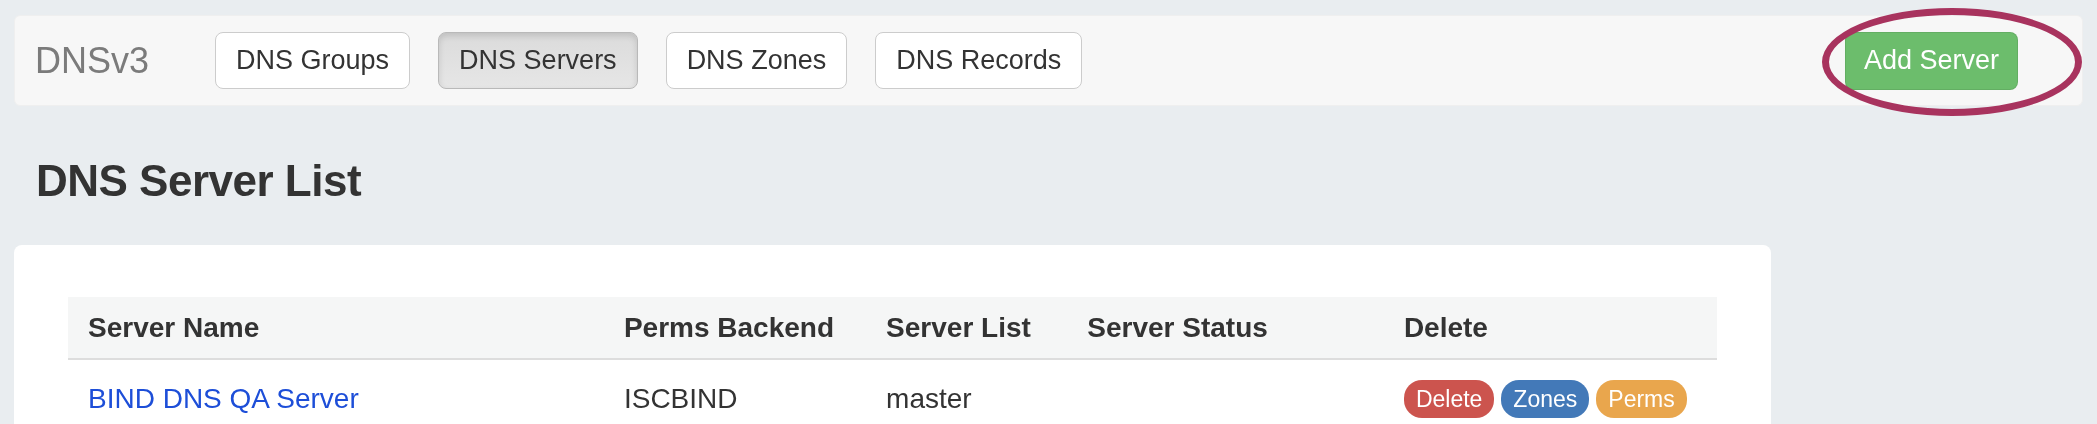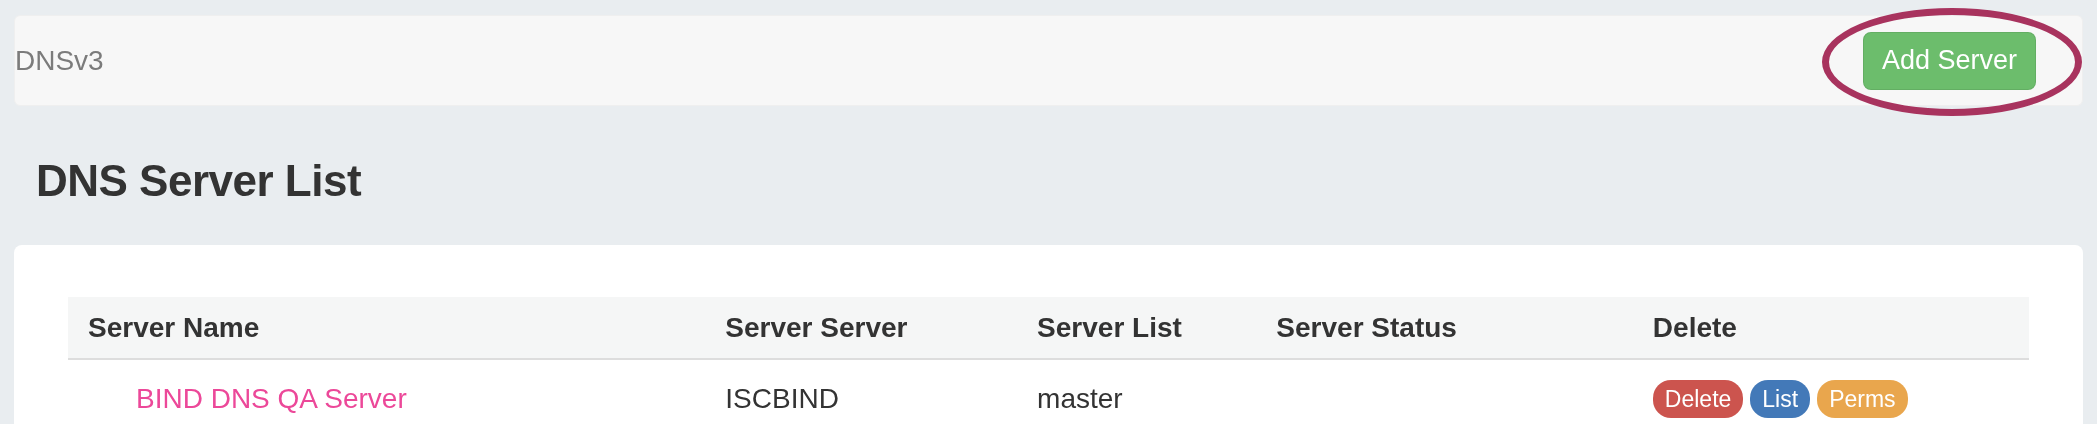--- a/index.html
+++ b/index.html
@@ -16,21 +16,22 @@
     position: absolute;
     left: 14px; top: 15px;
     width: 2069px; height: 91px;
     background: #f7f7f7;
     border: 1px solid #efefef;
     border-radius: 6px;
     display: flex;
     align-items: center;
   }
   .brand {
-    font-size: 28px;
+    margin-left: 20px;
+    font-size: 36px;
     color: #7b7b7b;
     white-space: nowrap;
   }
   .nav-tabs {
     display: flex;
     gap: 28px;
     margin-left: 66px;
     align-items: center;
   }
   .nav-btn {
@@ -47,21 +48,21 @@
     cursor: pointer;
     white-space: nowrap;
   }
   .nav-btn.active {
     background: linear-gradient(#dbdbdb, #e6e6e6);
     border-color: #b9b9b9;
     box-shadow: inset 0 3px 6px rgba(0,0,0,0.13);
   }
   .add-btn {
     margin-left: auto;
-    margin-right: 46px;
+    margin-right: 64px;
     height: 58px;
     padding: 8px 18px;
     font-size: 27px;
     font-family: "Liberation Sans", sans-serif;
     color: #fff;
     border: 1px solid rgba(0,0,0,0.08);
     border-radius: 8px;
     display: inline-flex;
     align-items: center;
     cursor: pointer;
@@ -86,21 +87,21 @@
     font-size: 44px;
     font-weight: bold;
     color: #333;
     letter-spacing: -0.5px;
   }
 
   
   .card {
     position: absolute;
     left: 14px; top: 245px;
-    width: 2069px; height: 180px;
+    width: 1757px; height: 180px;
     background: #fff;
     border-radius: 8px 8px 0 0;
     padding: 52px 54px 0 54px;
     overflow: hidden;
   }
   table.server-table {
     width: 100%;
     border-collapse: collapse;
     font-size: 28px;
     table-layout: fixed;
@@ -143,48 +144,54 @@
     font-family: "Liberation Sans", sans-serif;
     color: #fff;
     cursor: pointer;
   }
 </style>
 </head>
 <body>
 
 <nav class="navbar">
   <span class="brand">DNSv3</span>
+  <div class="nav-tabs">
+      <button class="nav-btn">DNS Groups</button>
+      <button class="nav-btn active">DNS Servers</button>
+      <button class="nav-btn">DNS Zones</button>
+      <button class="nav-btn">DNS Records</button>
+    </div>
   <button class="add-btn" style="background: rgb(108, 189, 108);">Add Server</button>
 </nav>
 
 <div class="annotation-ellipse" style="border-color: rgb(168, 51, 94);"></div>
 
 <h1 class="page-title">DNS Server List</h1>
 
 <div class="card">
   <table class="server-table">
     <colgroup>
       <col class="col-name">
         <col class="col-backend">
         <col class="col-type">
         <col class="col-status">
         <col class="col-actions">
     </colgroup>
     <thead>
       <tr>
           <th>Server Name</th>
-          <th>Server Server</th>
+          <th>Perms Backend</th>
           <th>Server List</th>
           <th>Server Status</th>
           <th>Delete</th>
         </tr>
     </thead>
     <tbody>
         <tr>
-          <td><a class="server-link" style="color: #ec4899; margin-left: 48px;">BIND DNS QA Server</a></td>
+          <td><a class="server-link" style="color: #1d4ed8;">BIND DNS QA Server</a></td>
           <td>ISCBIND</td>
           <td>master</td>
           <td></td>
-          <td><button class="action-btn" style="background: rgb(204, 84, 78);">Delete</button><button class="action-btn" style="background: rgb(67, 121, 184);">List</button><button class="action-btn" style="background: rgb(233, 166, 77); text-align: center;">Perms</button></td>
+          <td><button class="action-btn" style="background: rgb(204, 84, 78);">Delete</button><button class="action-btn" style="background: rgb(67, 121, 184);">Zones</button><button class="action-btn" style="background: rgb(233, 166, 77); text-align: center;">Perms</button></td>
         </tr>
       </tbody>
   </table>
 </div>
 
 </body></html>

